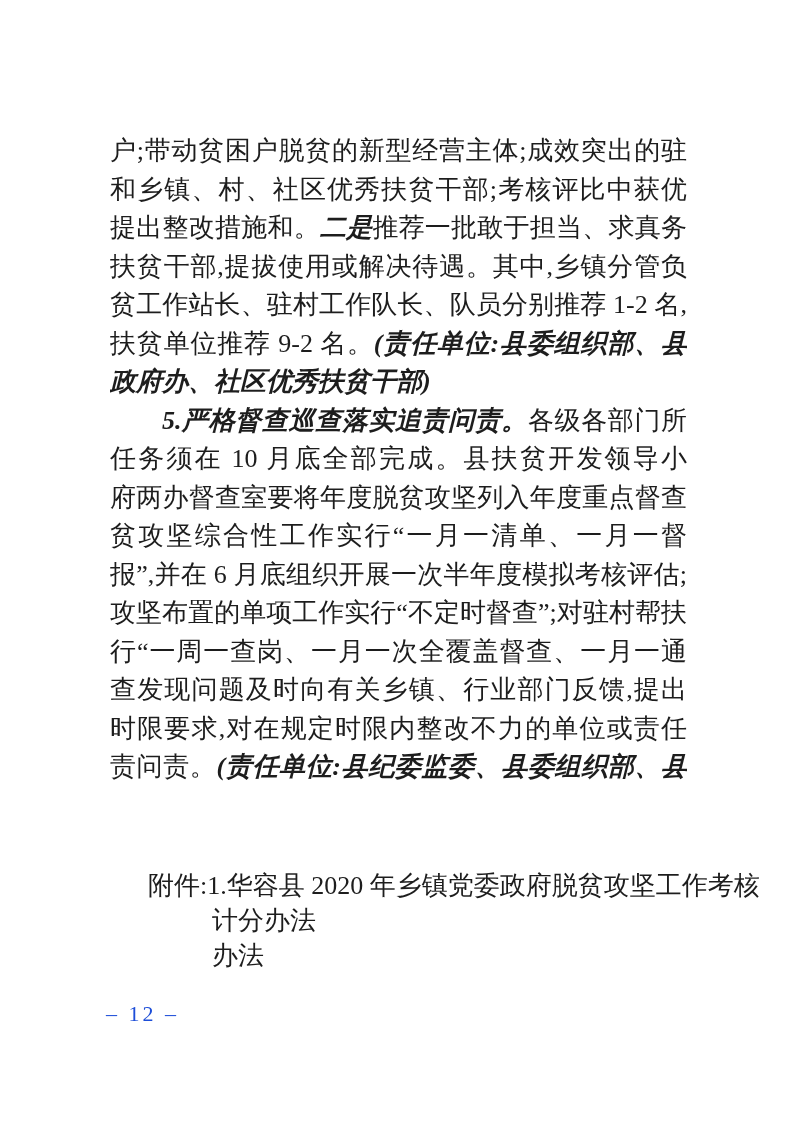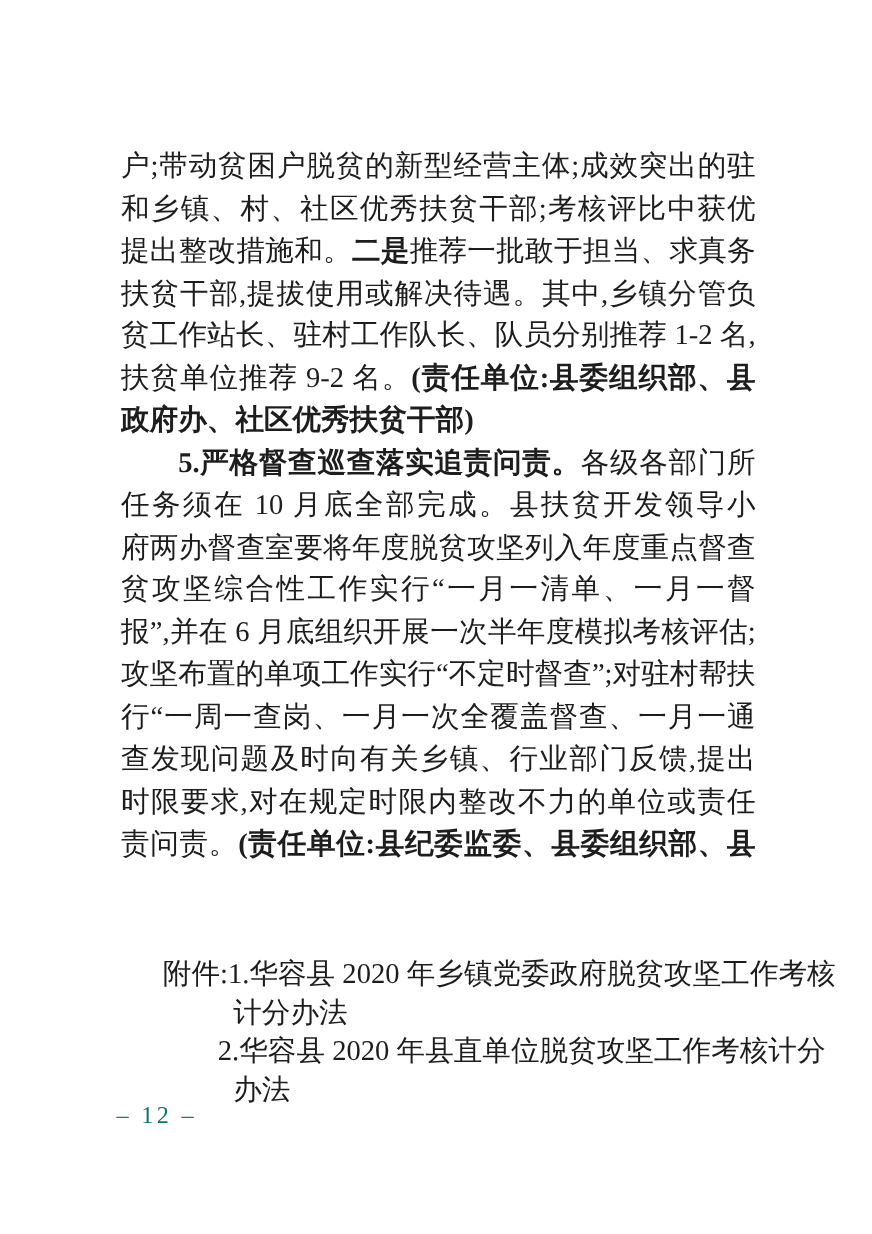--- a/index.html
+++ b/index.html
@@ -37,20 +37,21 @@
   .line.fill {
     text-align: justify;
     text-align-last: justify;
     text-justify: inter-character;
   }
   .line.indent {
     text-indent: 52px;
   }
   .seg.bold {
     font-weight: 700;
+    font-style: italic;
   }
   
   .attachments {
     position: absolute;
     left: 110px;
     top: 846px;
     width: 600px;
     margin-top: 22px;
   }
   .aline {
@@ -62,21 +63,21 @@
   .kind-head { padding-left: 38px; }
   .kind-item { padding-left: 88px; }
   .kind-cont { padding-left: 102px; }
   
   .pageno {
     position: absolute;
     left: 106px;
     top: 1001px;
     font-size: 22px;
     letter-spacing: 3px;
-    color: #0f766e;
+    color: #1d4ed8;
   }
 </style>
 </head>
 <body>
 
 <div class="page">
   <div class="textblock" id="body-lines">
       <div class="line fill"><span class="seg">户;带动贫困户脱贫的新型经营主体;成效突出的驻村工作队;</span></div>
       <div class="line fill"><span class="seg">和乡镇、村、社区优秀扶贫干部;考核评比中获优胜单位的乡</span></div>
       <div class="line fill"><span class="seg">提出整改措施和。</span><span class="seg bold">二是</span><span class="seg">推荐一批敢于担当、求真务实的优秀</span></div>
@@ -91,17 +92,16 @@
       <div class="line fill"><span class="seg">报”,并在 6 月底组织开展一次半年度模拟考核评估;对脱贫</span></div>
       <div class="line fill"><span class="seg">攻坚布置的单项工作实行“不定时督查”;对驻村帮扶工作实</span></div>
       <div class="line fill"><span class="seg">行“一周一查岗、一月一次全覆盖督查、一月一通报”。对督</span></div>
       <div class="line fill"><span class="seg">查发现问题及时向有关乡镇、行业部门反馈,提出整改措施和</span></div>
       <div class="line fill"><span class="seg">时限要求,对在规定时限内整改不力的单位或责任人,严肃追</span></div>
       <div class="line fill"><span class="seg">责问责。</span><span class="seg bold">(责任单位:县纪委监委、县委组织部、县委督查</span></div>
     </div>
   <div class="attachments" id="att-lines">
       <div class="aline kind-head">附件:1.华容县 2020 年乡镇党委政府脱贫攻坚工作考核</div>
       <div class="aline kind-cont">计分办法</div>
-      <div class="aline kind-item">2.华容县 2020 年县直单位脱贫攻坚工作考核计分</div>
       <div class="aline kind-cont">办法</div>
     </div>
   <div class="pageno">– 12 –</div>
 </div>
 
 </body></html>

